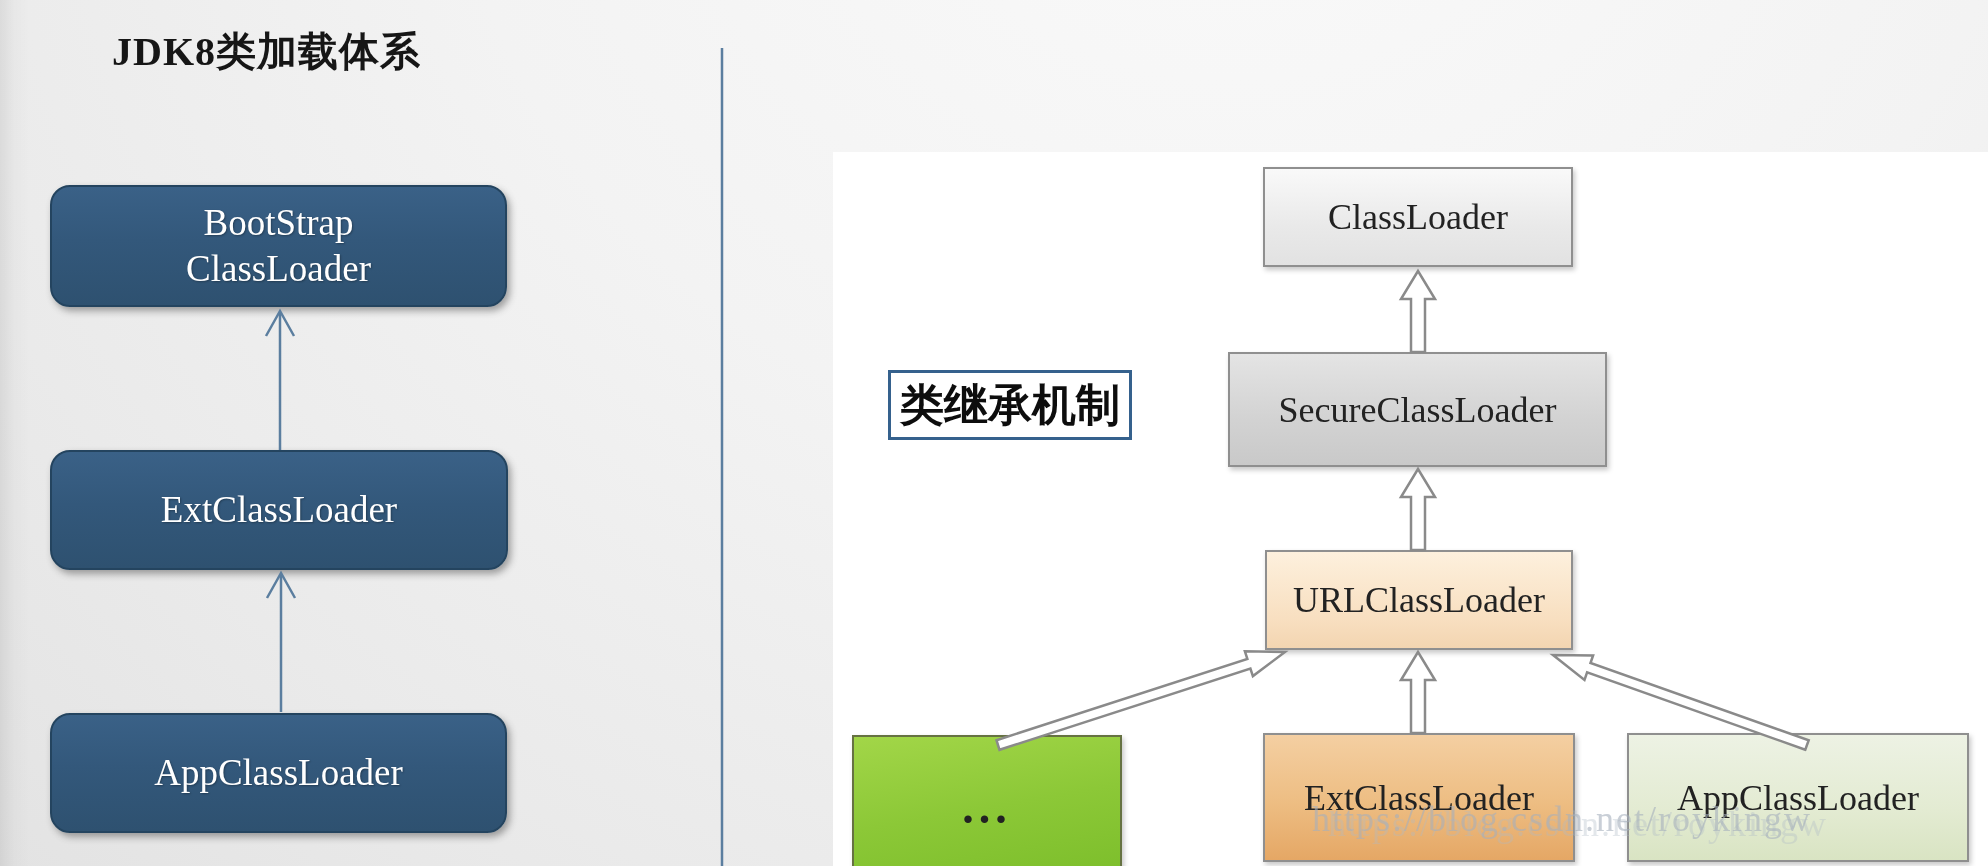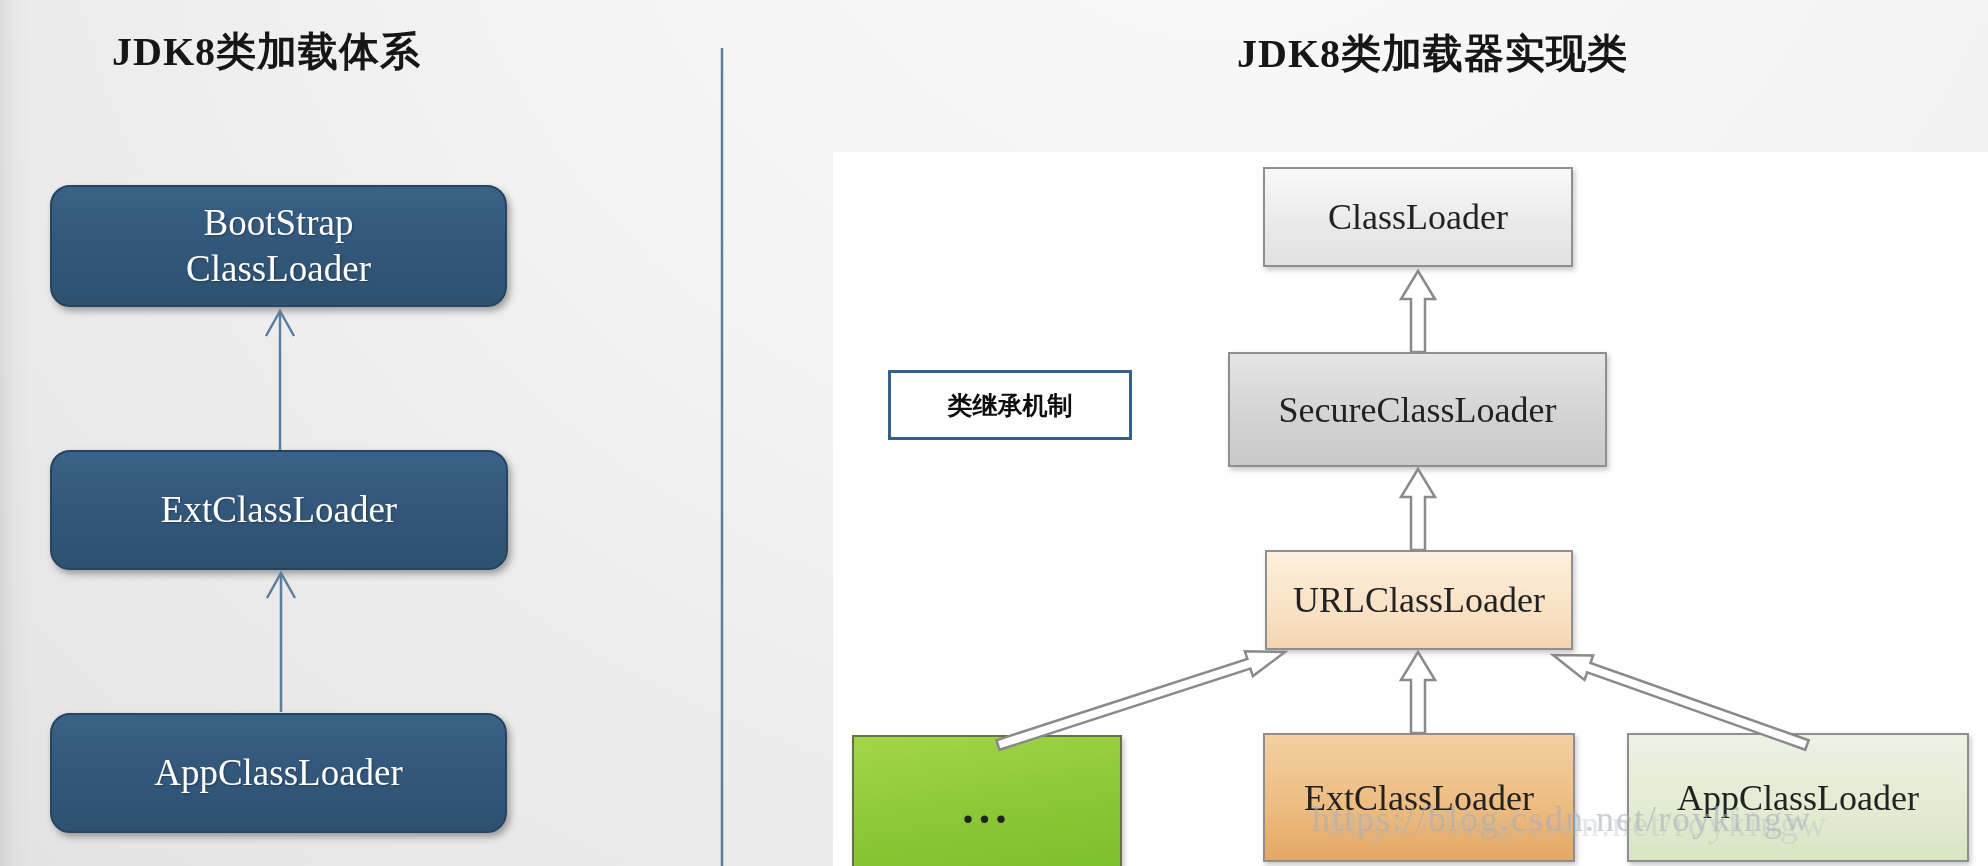--- a/index.html
+++ b/index.html
@@ -37,21 +37,21 @@
   .bb-ext{left:50px;top:450px;width:458px;height:120px;}
   .bb-app{left:50px;top:713px;width:457px;height:120px;}
   
   .callout{
     box-sizing:border-box;background:#ffffff;
     border:2px solid var(--accent-border);
     display:flex;align-items:center;justify-content:center;
     color:#0d0d0d;font-weight:bold;
   }
   .co-parent{left:350px;top:358px;width:227px;height:69px;font-size:40px;box-shadow:2px 3px 5px rgba(0,0,0,0.18);}
-  .co-inherit{left:888px;top:370px;width:244px;height:70px;font-size:25px;border-width:3px;}
+  .co-inherit{left:888px;top:370px;width:244px;height:70px;font-size:44px;border-width:3px;}
   
   .rbox{
     box-sizing:border-box;
     border:2px solid #8f8f8f;
     box-shadow:2px 3px 5px rgba(0,0,0,0.22);
     display:flex;align-items:center;justify-content:center;
     color:#222222;font-size:36px;
   }
   .rb-classloader{left:1263px;top:167px;width:310px;height:100px;
     background:linear-gradient(180deg,#f9f9f9 0%,#e9e9e9 60%,#e2e2e2 100%);}
@@ -79,21 +79,20 @@
   }
 </style>
 </head>
 <body>
 
 <div class="stage">
 
   <div class="abs white-panel"></div>
 
   <div class="abs title" style="left:112px;top:24px;">JDK8类加载体系</div>
-  <div class="abs title" style="left:1237px;top:26px;">JDK8类加载器实现类</div>
 
   <div class="abs bluebox bb-bootstrap">
     <span>BootStrap</span>
     <span>ClassLoader</span>
   </div>
   <div class="abs bluebox bb-ext">
     <span>ExtClassLoader</span>
   </div>
   <div class="abs bluebox bb-app">
     <span>AppClassLoader</span>

